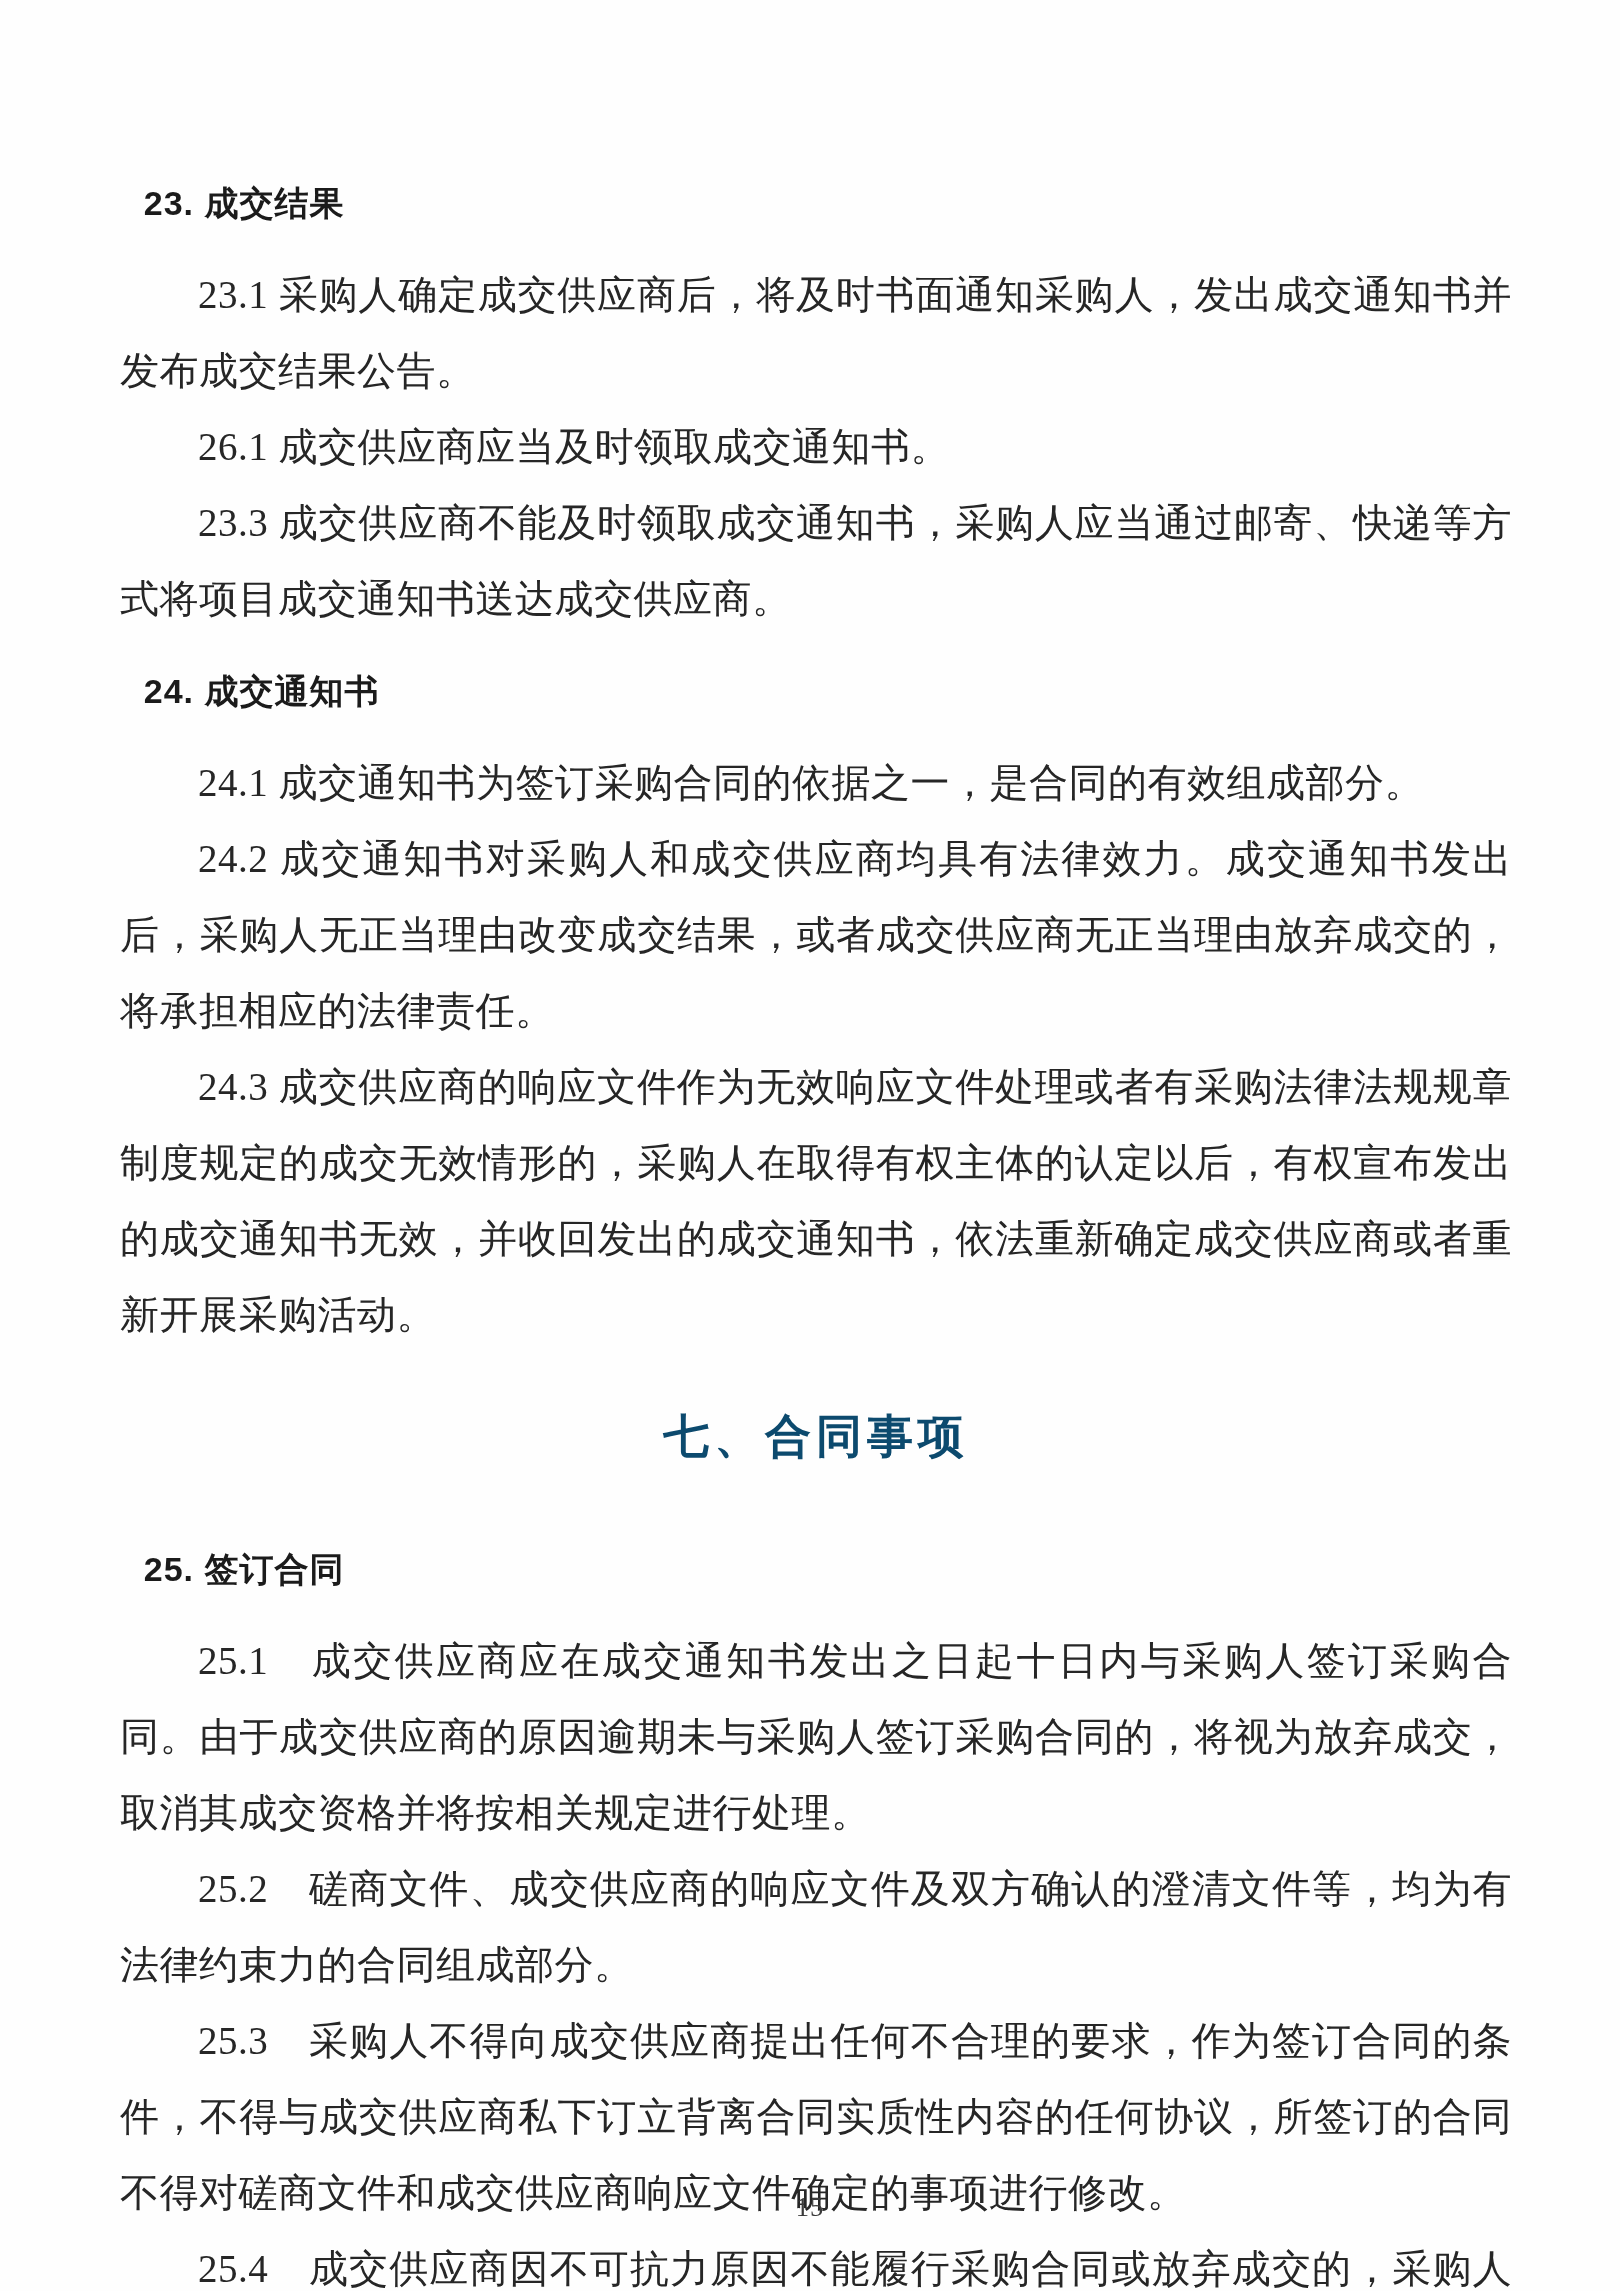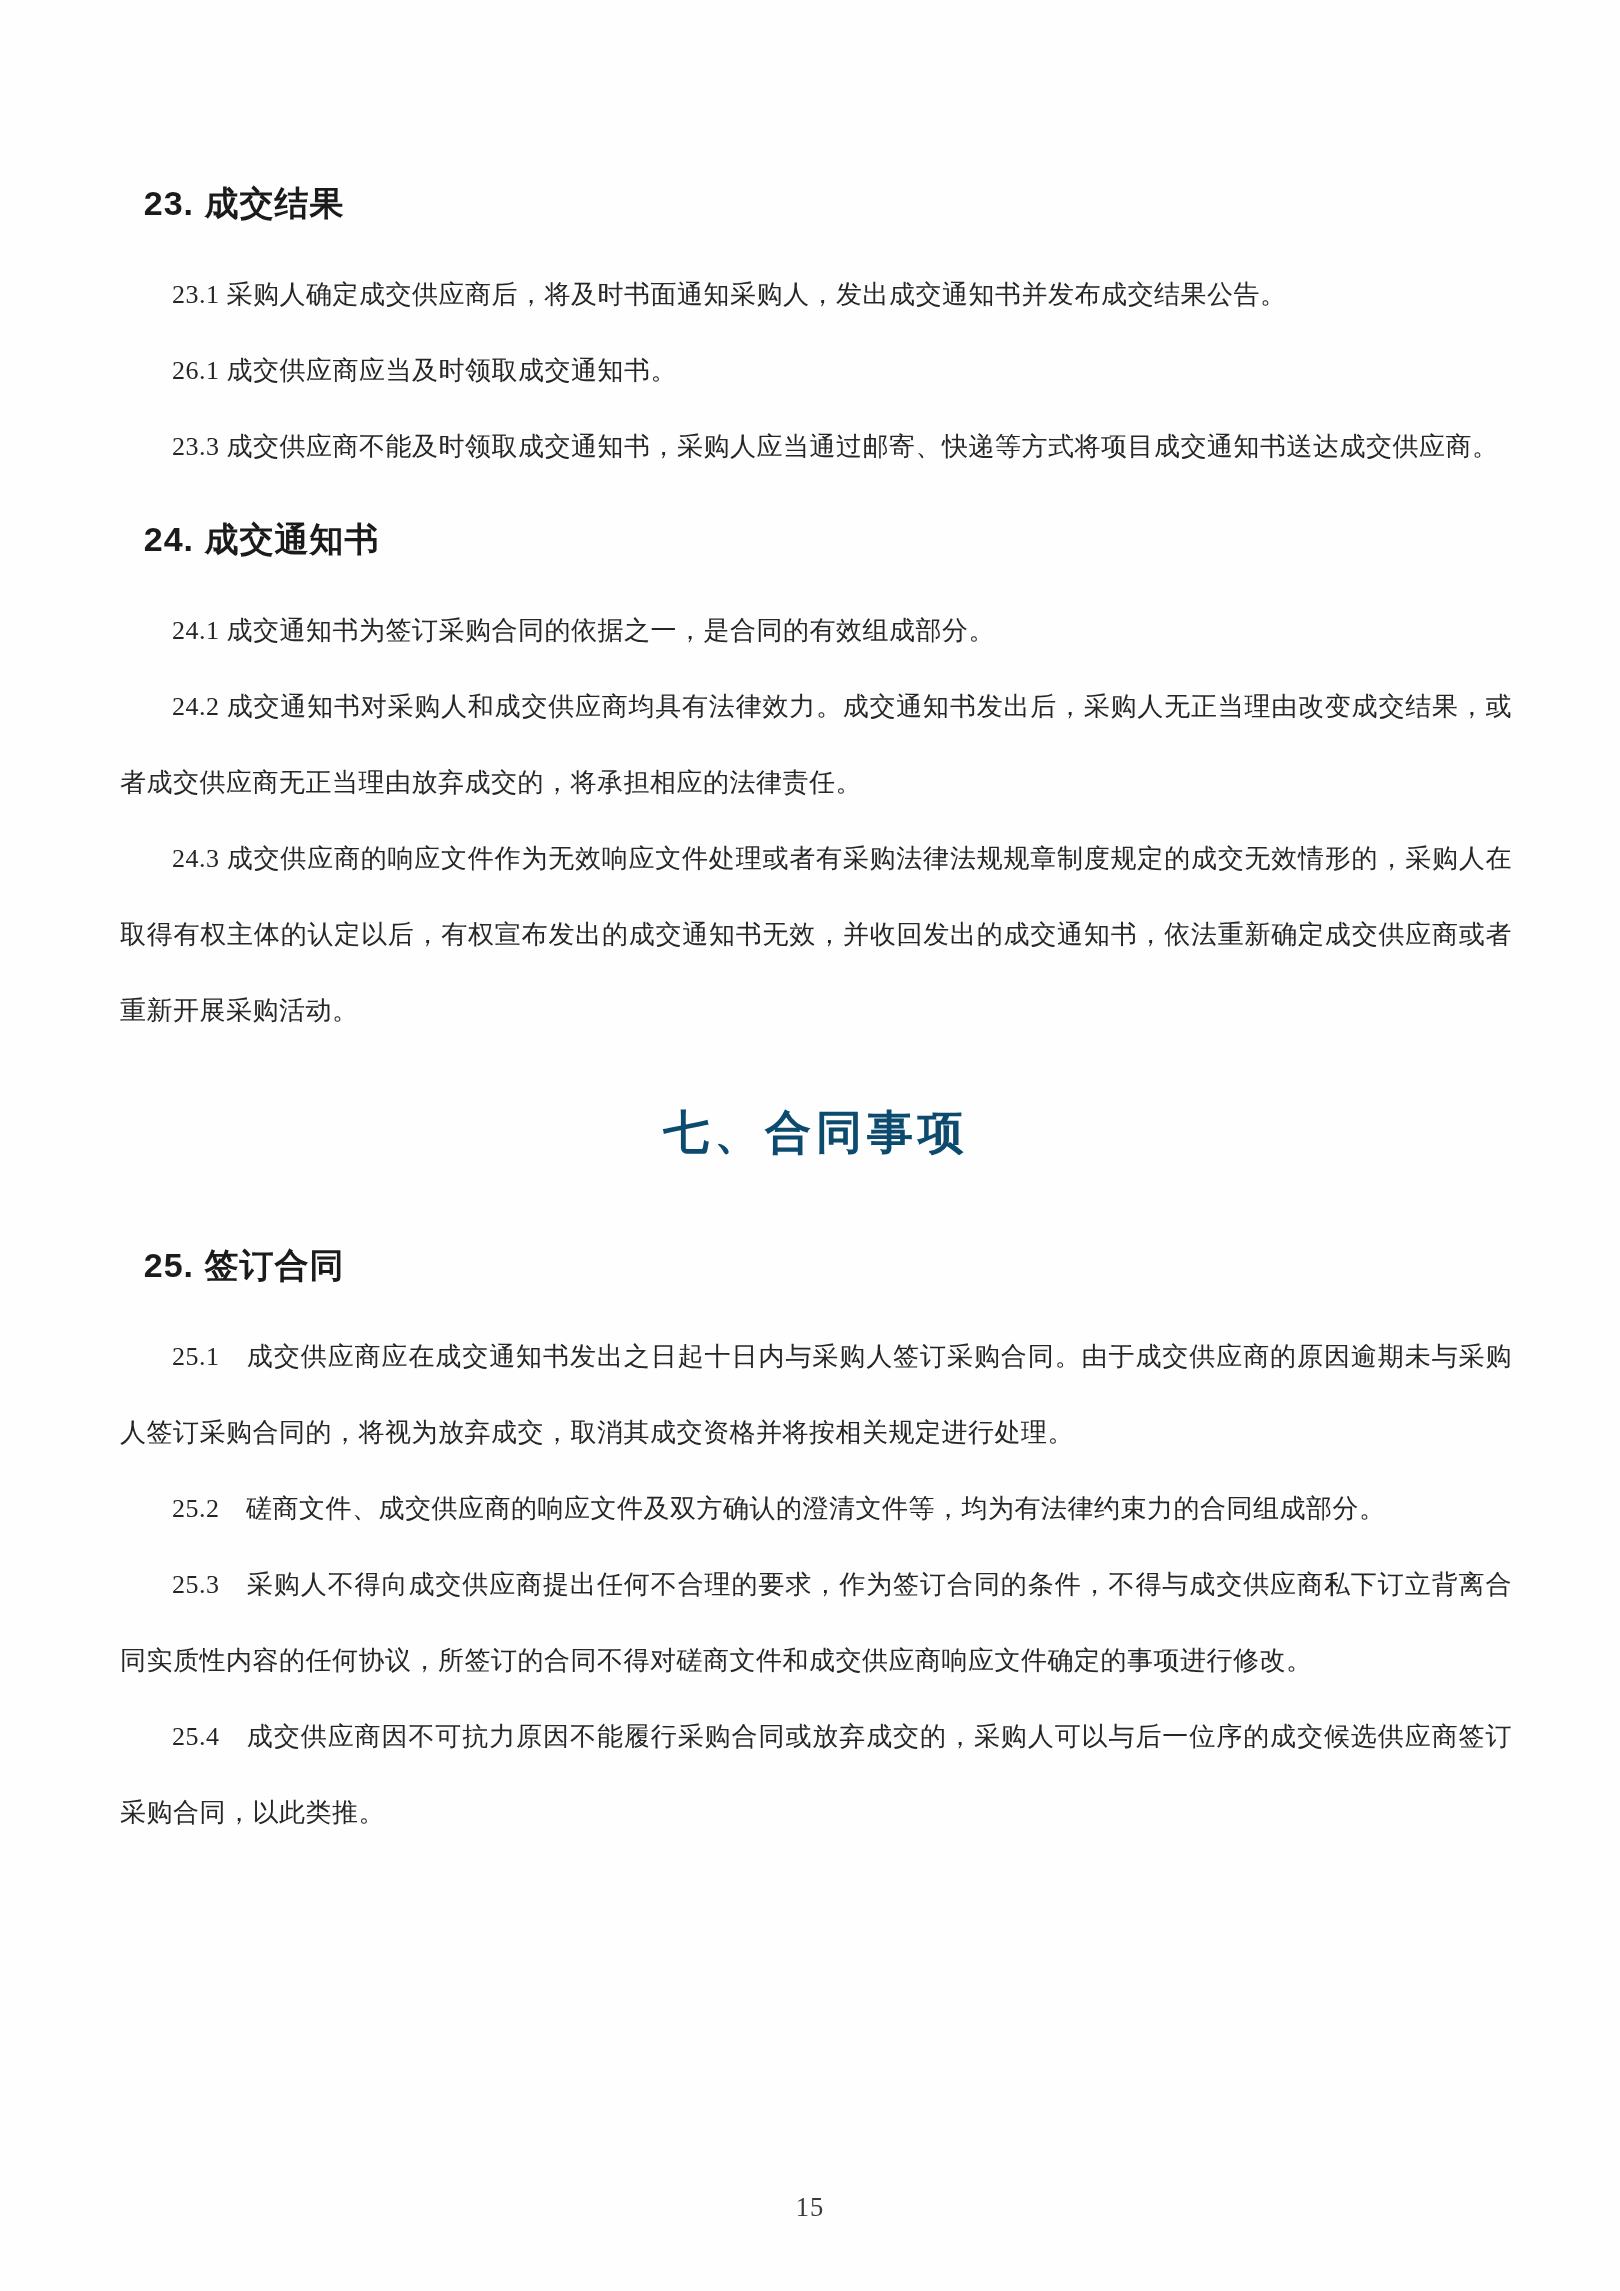--- a/index.html
+++ b/index.html
@@ -14,21 +14,21 @@
     box-sizing: border-box;
     margin: 0 auto;
     background: #fefefe;
     color: #262626;
     font-family: "Liberation Serif", "DejaVu Serif", serif;
     padding: 149px 108px 0 120px;
     overflow: hidden;
   }
   .body-para {
     margin: 0;
-    font-size: 26px;
+    font-size: 39px;
     line-height: 76px;
     text-align: justify;
     text-indent: 2em;
     letter-spacing: 0.5px;
     word-break: break-all;
   }
   .sec-heading {
     margin: 16px;
     padding-left: 7.8px;
     font-family: "Liberation Sans", "DejaVu Sans", sans-serif;

